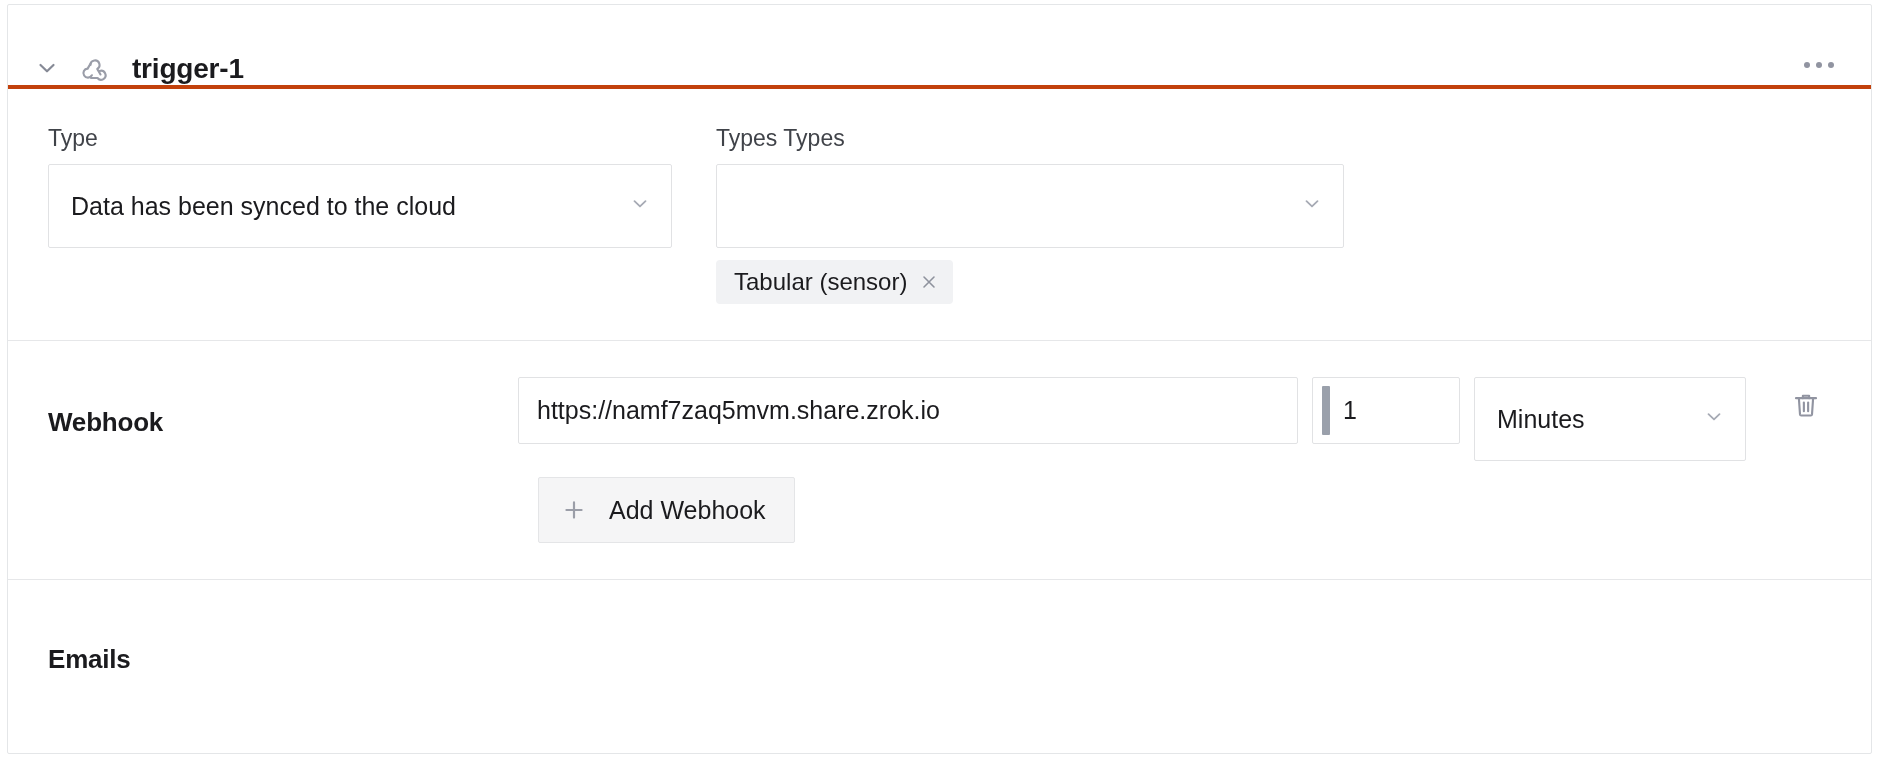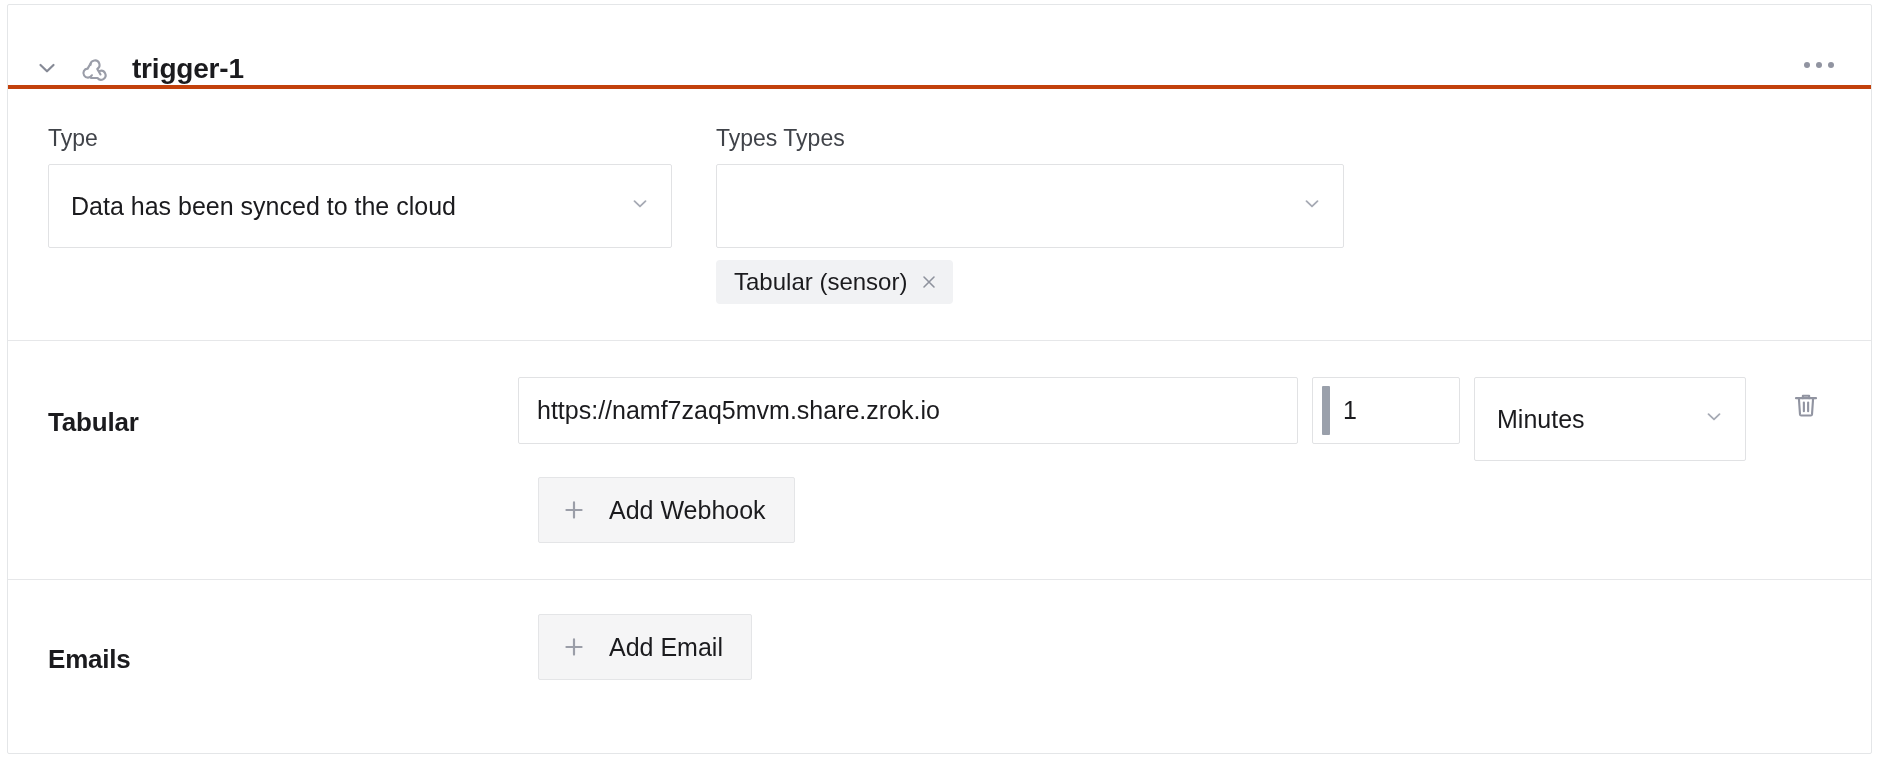--- a/index.html
+++ b/index.html
@@ -311,21 +311,21 @@
               </span>
             </span>
           </div>
         </div>
 
       </div>
     </div>
   </div>
 
   <div class="section">
-    <div class="section-label">Tabular</div>
+    <div class="section-label">Webhook</div>
 
     <div class="section-body">
 
       <div class="webhook-row">
 
         <input class="text-input" type="text" value="https://namf7zaq5mvm.share.zrok.io" style="">
 
         <div class="number-input-wrap">
           <div class="number-caret-bar"></div>
           <input class="number-input" type="text" value="1" style="">
@@ -361,25 +361,15 @@
         </span>
         <span>Add Webhook</span>
       </button>
 
     </div>
   </div>
 
   <div class="section emails-section">
     <div class="section-label">Emails</div>
 
-    <div class="section-body">
-      <button class="add-button" style="margin-top:0;">
-        <span class="plus">
-          <svg width="26" height="26" viewBox="0 0 24 24" fill="none">
-            <path d="M12 5 V19 M5 12 H19" stroke="#9b9ea8" stroke-width="2" stroke-linecap="round"></path>
-          </svg>
-        </span>
-        <span>Add Email</span>
-      </button>
-    </div>
   </div>
 
 </div>
 
 </body></html>

